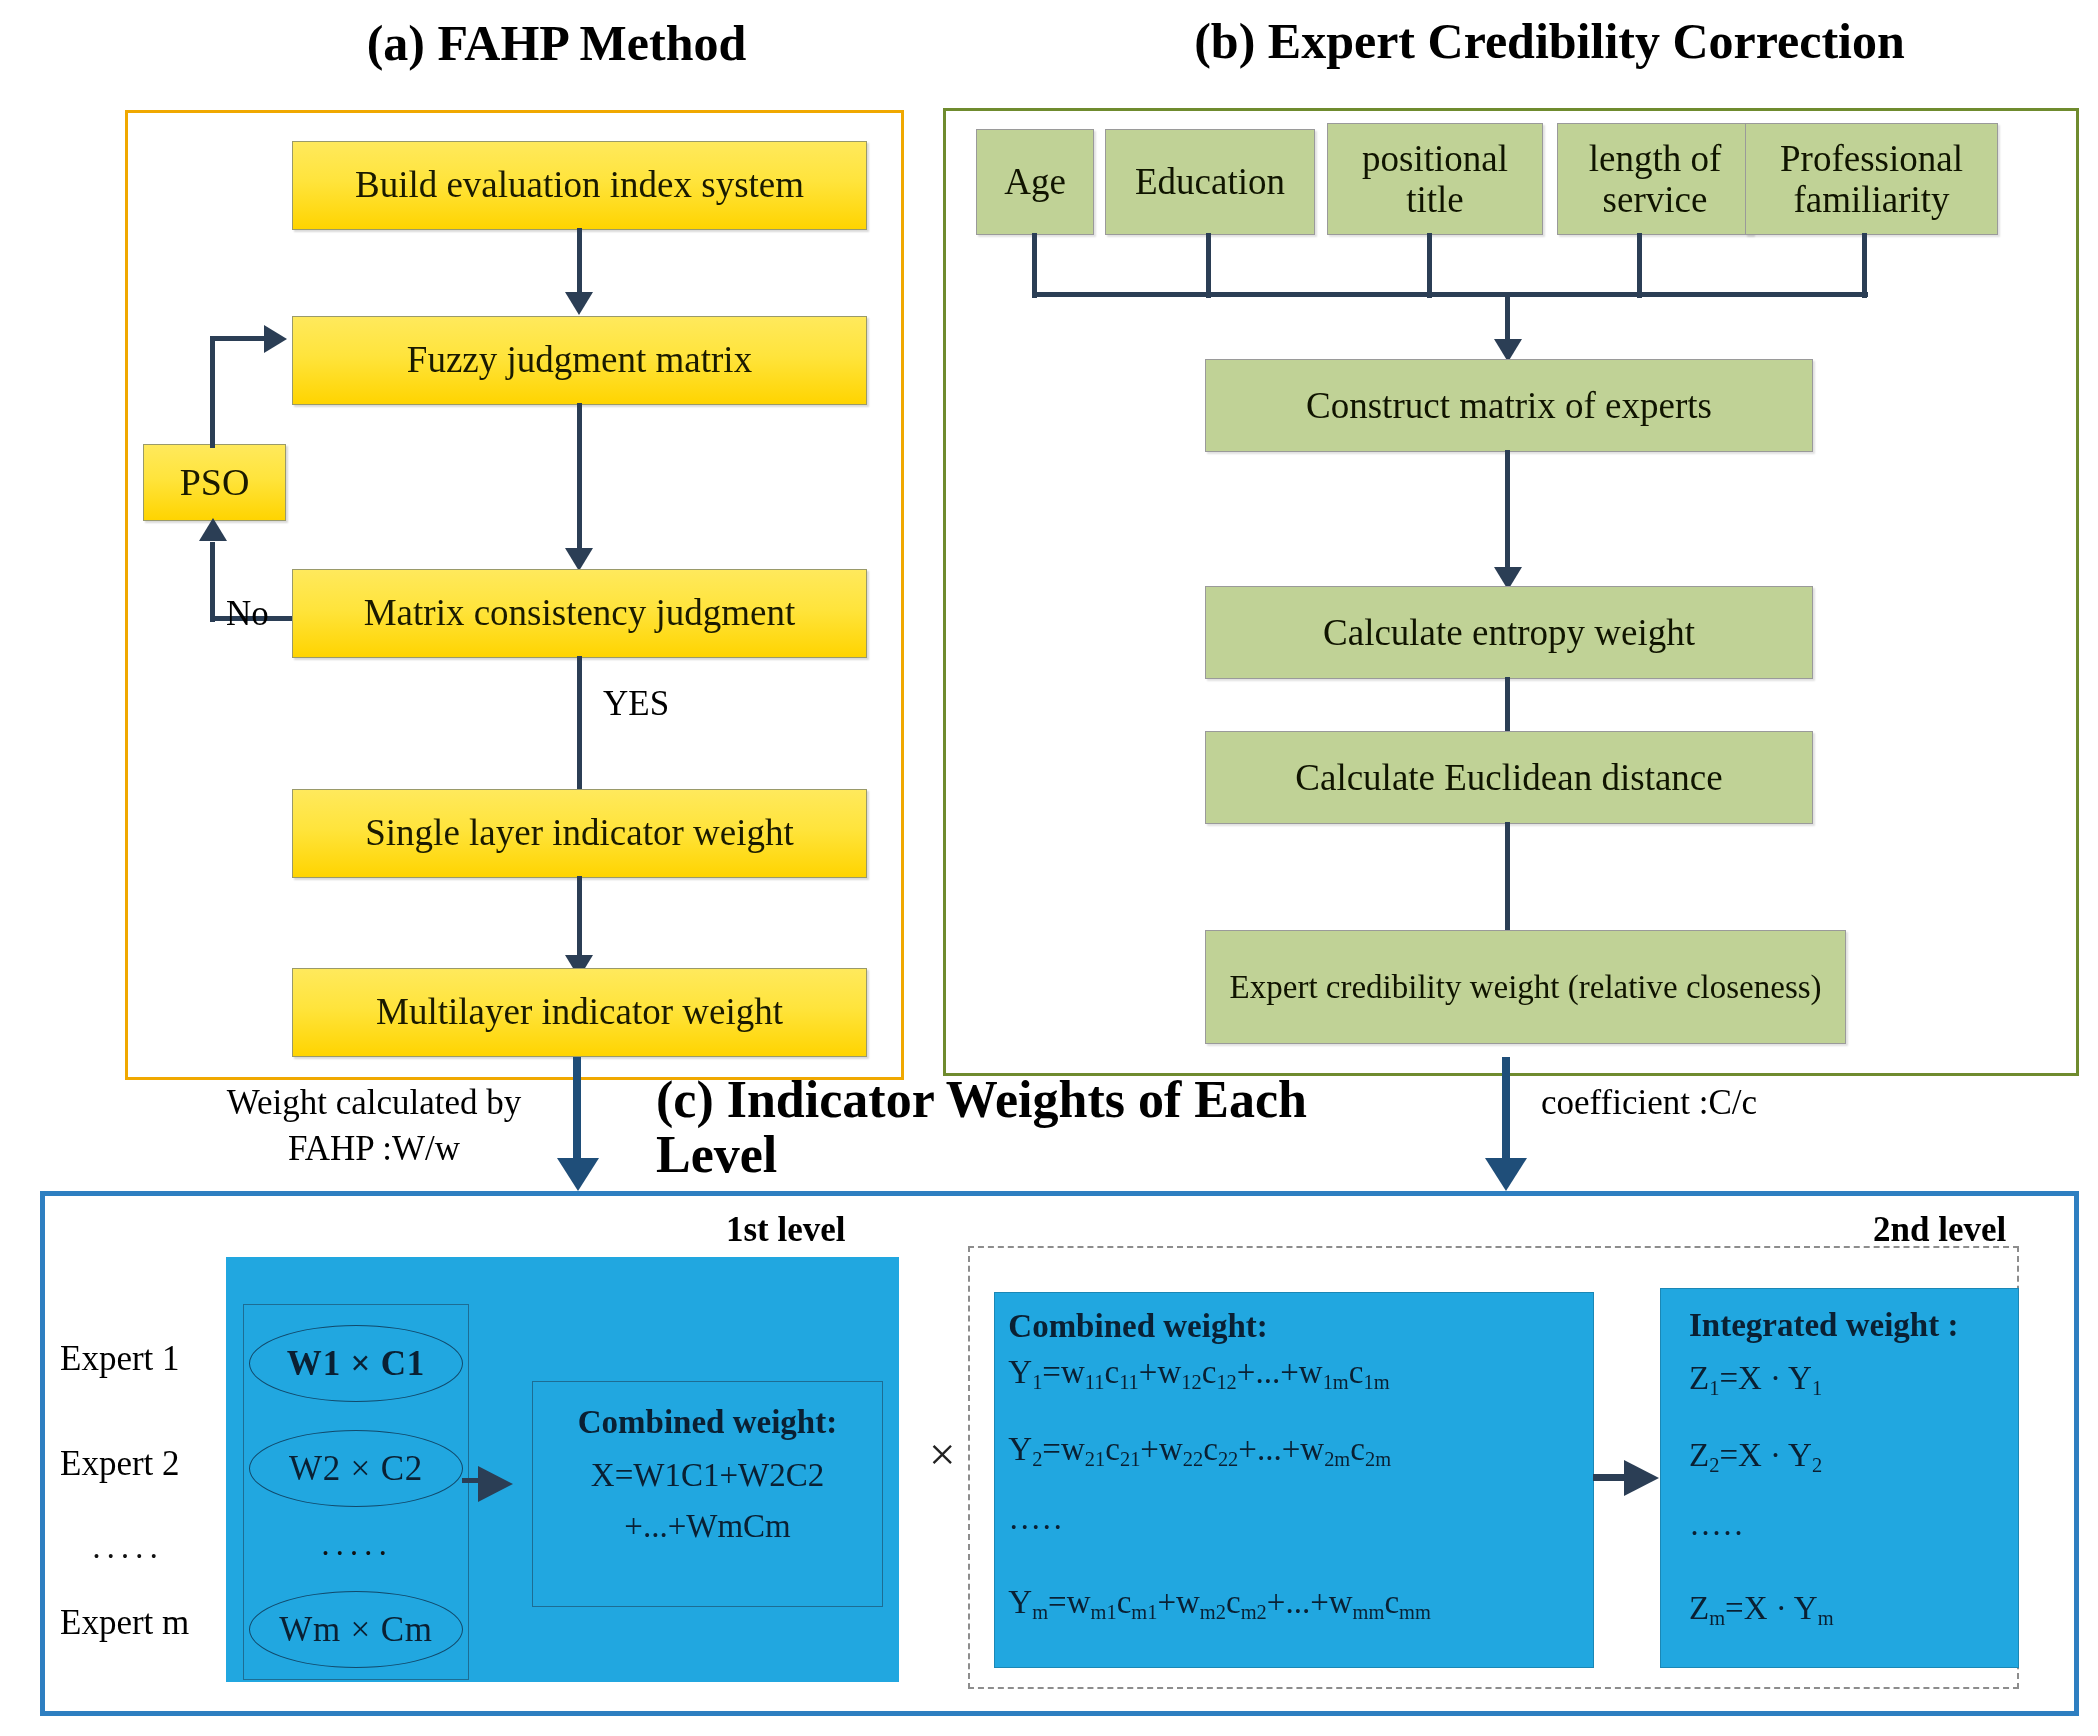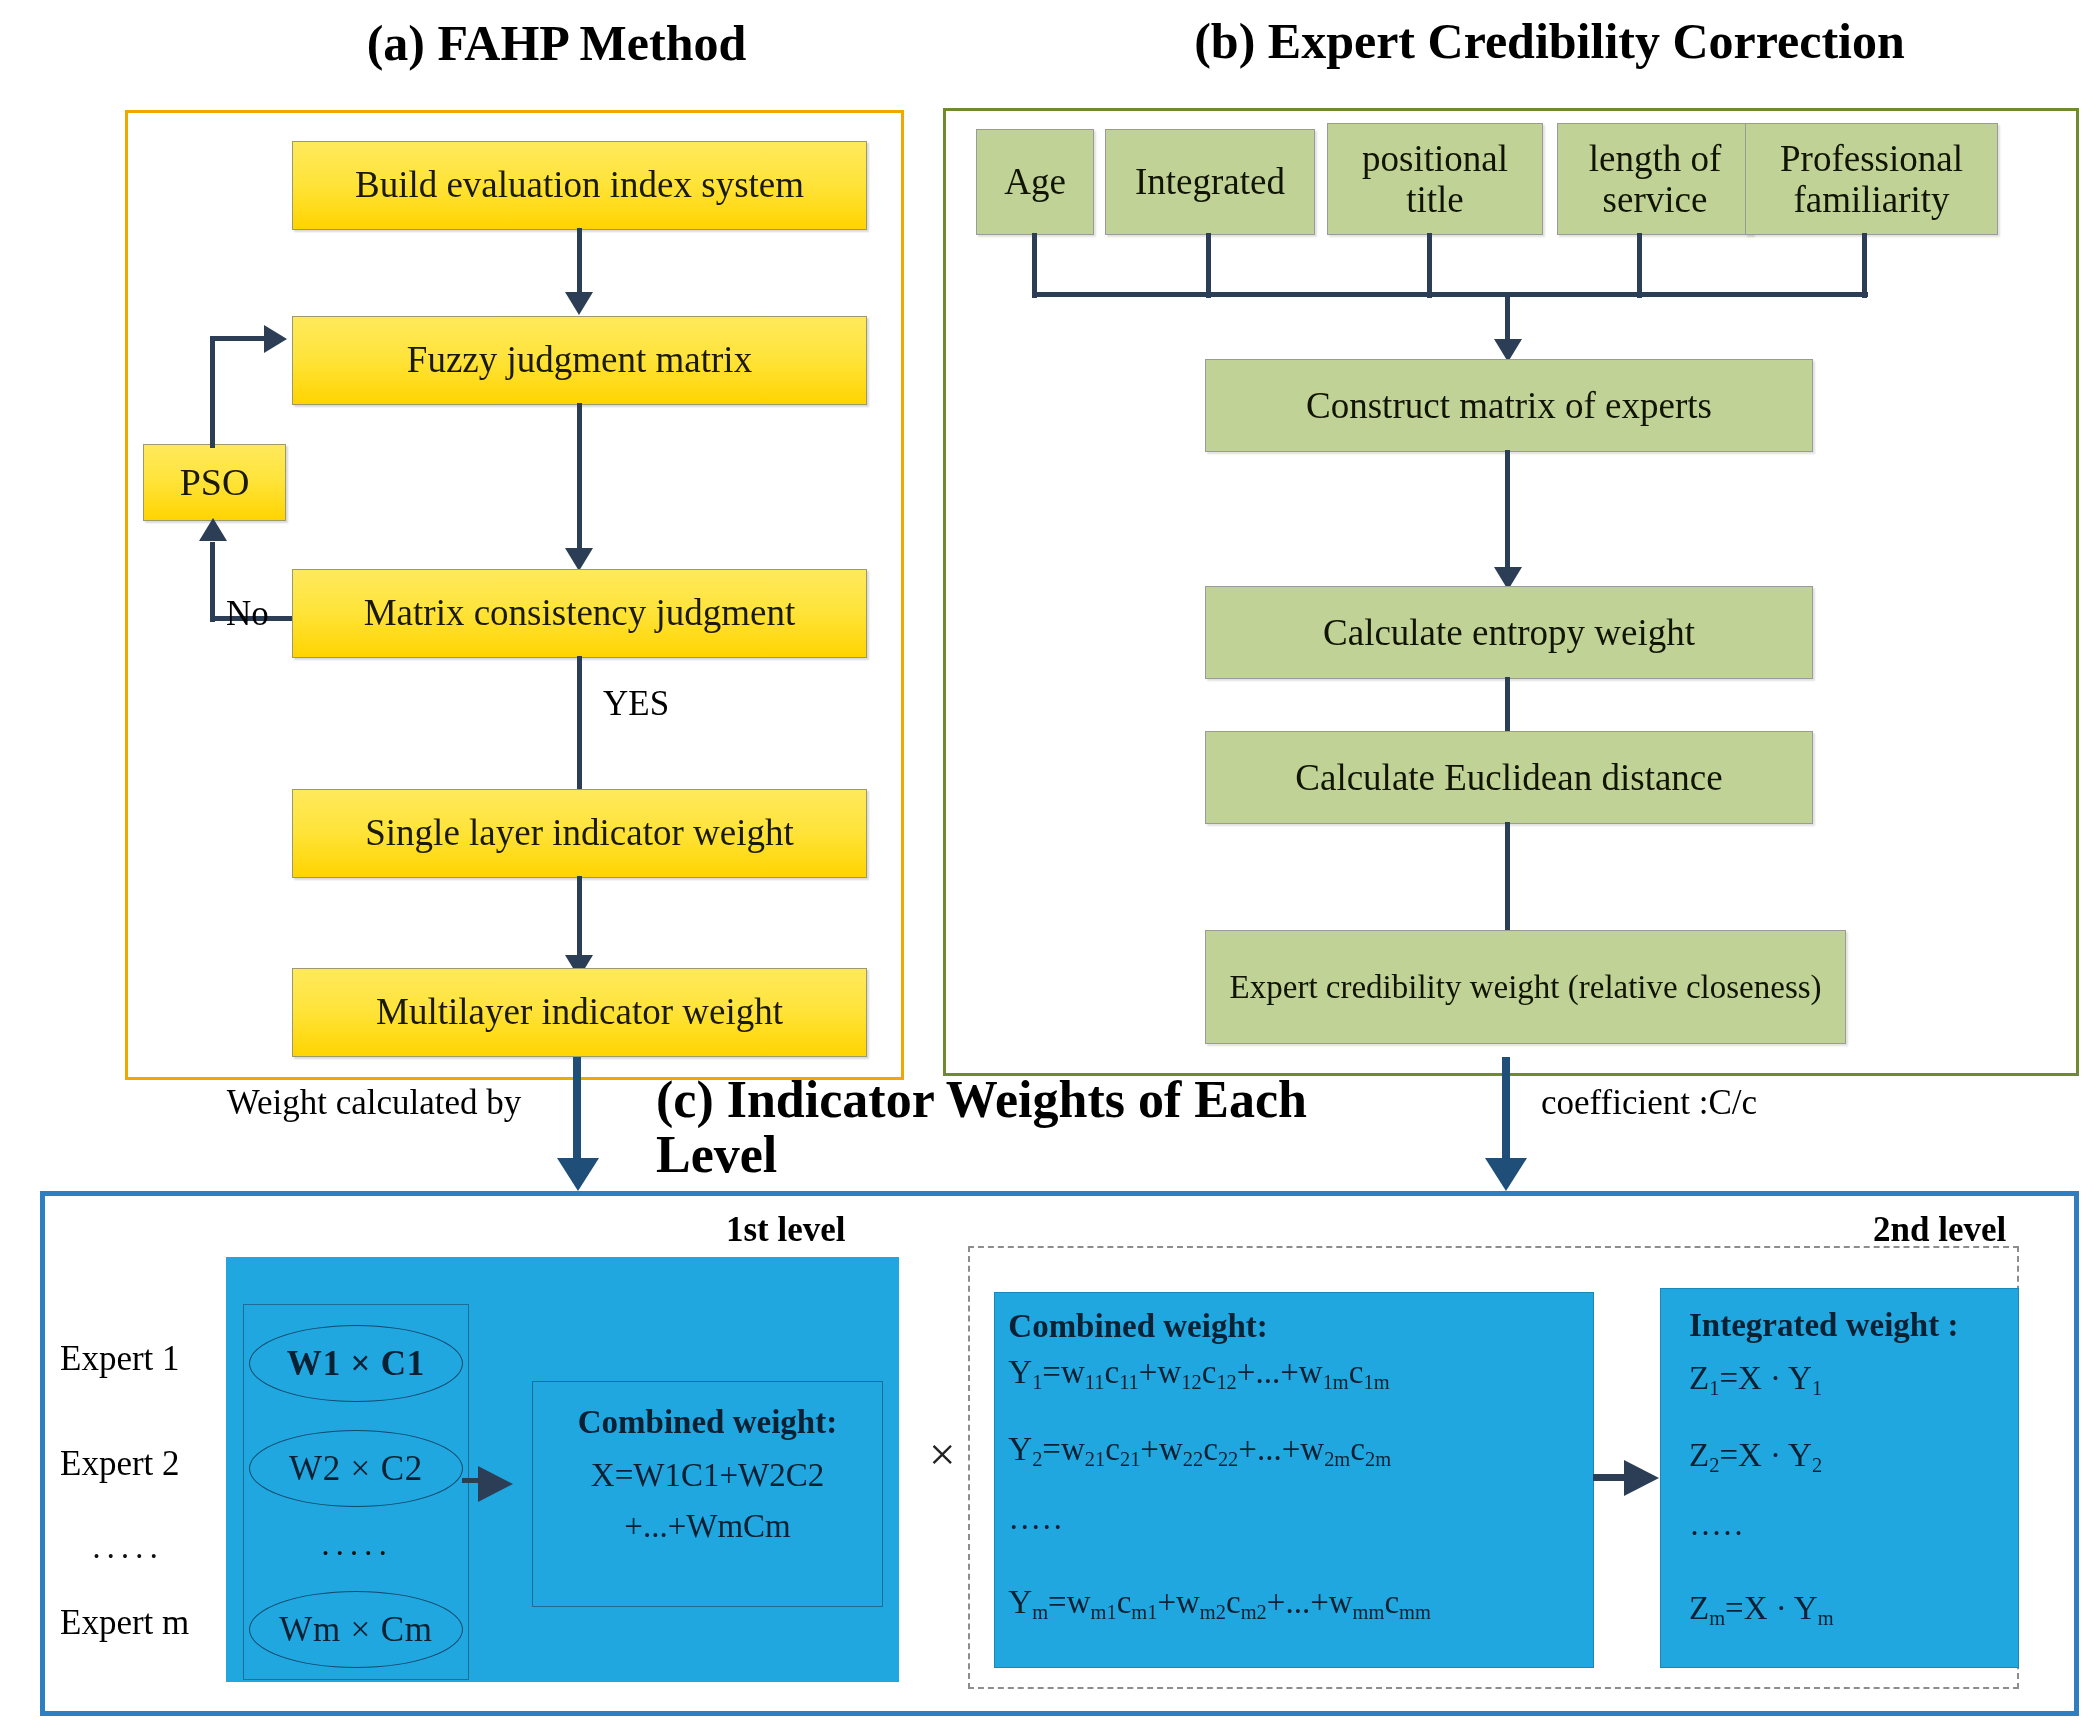--- a/index.html
+++ b/index.html
@@ -103,21 +103,21 @@
 <div class="abs ybox" style="left:292px;top:789px;width:573px;height:87px;">Single layer indicator weight</div>
 
 <div class="abs vline" style="left:577px;top:876px;height:83px;"></div>
 <div class="abs arrow-d" style="left:565px;top:955px;"></div>
 
 <div class="abs ybox" style="left:292px;top:968px;width:573px;height:87px;">Multilayer indicator weight</div>
 
 <div class="abs" id="panel-b-frame"></div>
 
 <div class="abs gbox" style="left:976px;top:129px;width:116px;height:104px;">Age</div>
-<div class="abs gbox" style="left:1105px;top:129px;width:208px;height:104px;">Integrated</div>
+<div class="abs gbox" style="left:1105px;top:129px;width:208px;height:104px;">Education</div>
 <div class="abs gbox" style="left:1327px;top:123px;width:204px;height:110px;padding:0 5px;">positional title</div>
 <div class="abs gbox" style="left:1557px;top:123px;width:184px;height:110px;padding:0 5px;">length of service</div>
 <div class="abs gbox" style="left:1745px;top:123px;width:241px;height:110px;padding:0 5px;">Professional familiarity</div>
 
 <div class="abs vline" style="left:1032px;top:233px;height:65px;"></div>
 <div class="abs vline" style="left:1206px;top:233px;height:65px;"></div>
 <div class="abs vline" style="left:1427px;top:233px;height:65px;"></div>
 <div class="abs vline" style="left:1637px;top:233px;height:65px;"></div>
 <div class="abs vline" style="left:1862px;top:233px;height:65px;"></div>
 <div class="abs hline" style="left:1032px;top:292px;width:836px;"></div>
@@ -138,20 +138,21 @@
 
 <div class="abs vline" style="left:1505px;top:822px;height:116px;"></div>
 <div class="abs arrow-d" style="left:1494px;top:935px;"></div>
 
 <div class="abs gbox small" style="left:1205px;top:930px;width:606px;height:112px;padding:0 16.6px;">Expert credibility weight (relative closeness)</div>
 
 <div class="abs thick" style="left:573px;top:1057px;height:125px;"></div>
 <div class="abs bigarrow-d" style="left:557px;top:1158px;"></div>
 <div class="abs" style="left:179px;top:1080px;width:390px;text-align:center;font-size:35px;line-height:1.3;">
   <div>Weight calculated by</div>
+  <div>FAHP :W/w</div>
 </div>
 
 <div class="abs thick" style="left:1502px;top:1057px;height:125px;"></div>
 <div class="abs bigarrow-d" style="left:1485px;top:1158px;"></div>
 <div class="abs" style="left:1541px;top:1080px;width:432px;font-size:35px;line-height:1.3;">
   <div>coefficient :C/c</div>
 </div>
 
 <div class="abs ptitle" id="title-c">
   <span>(c) Indicator Weights of Each Level</span>

